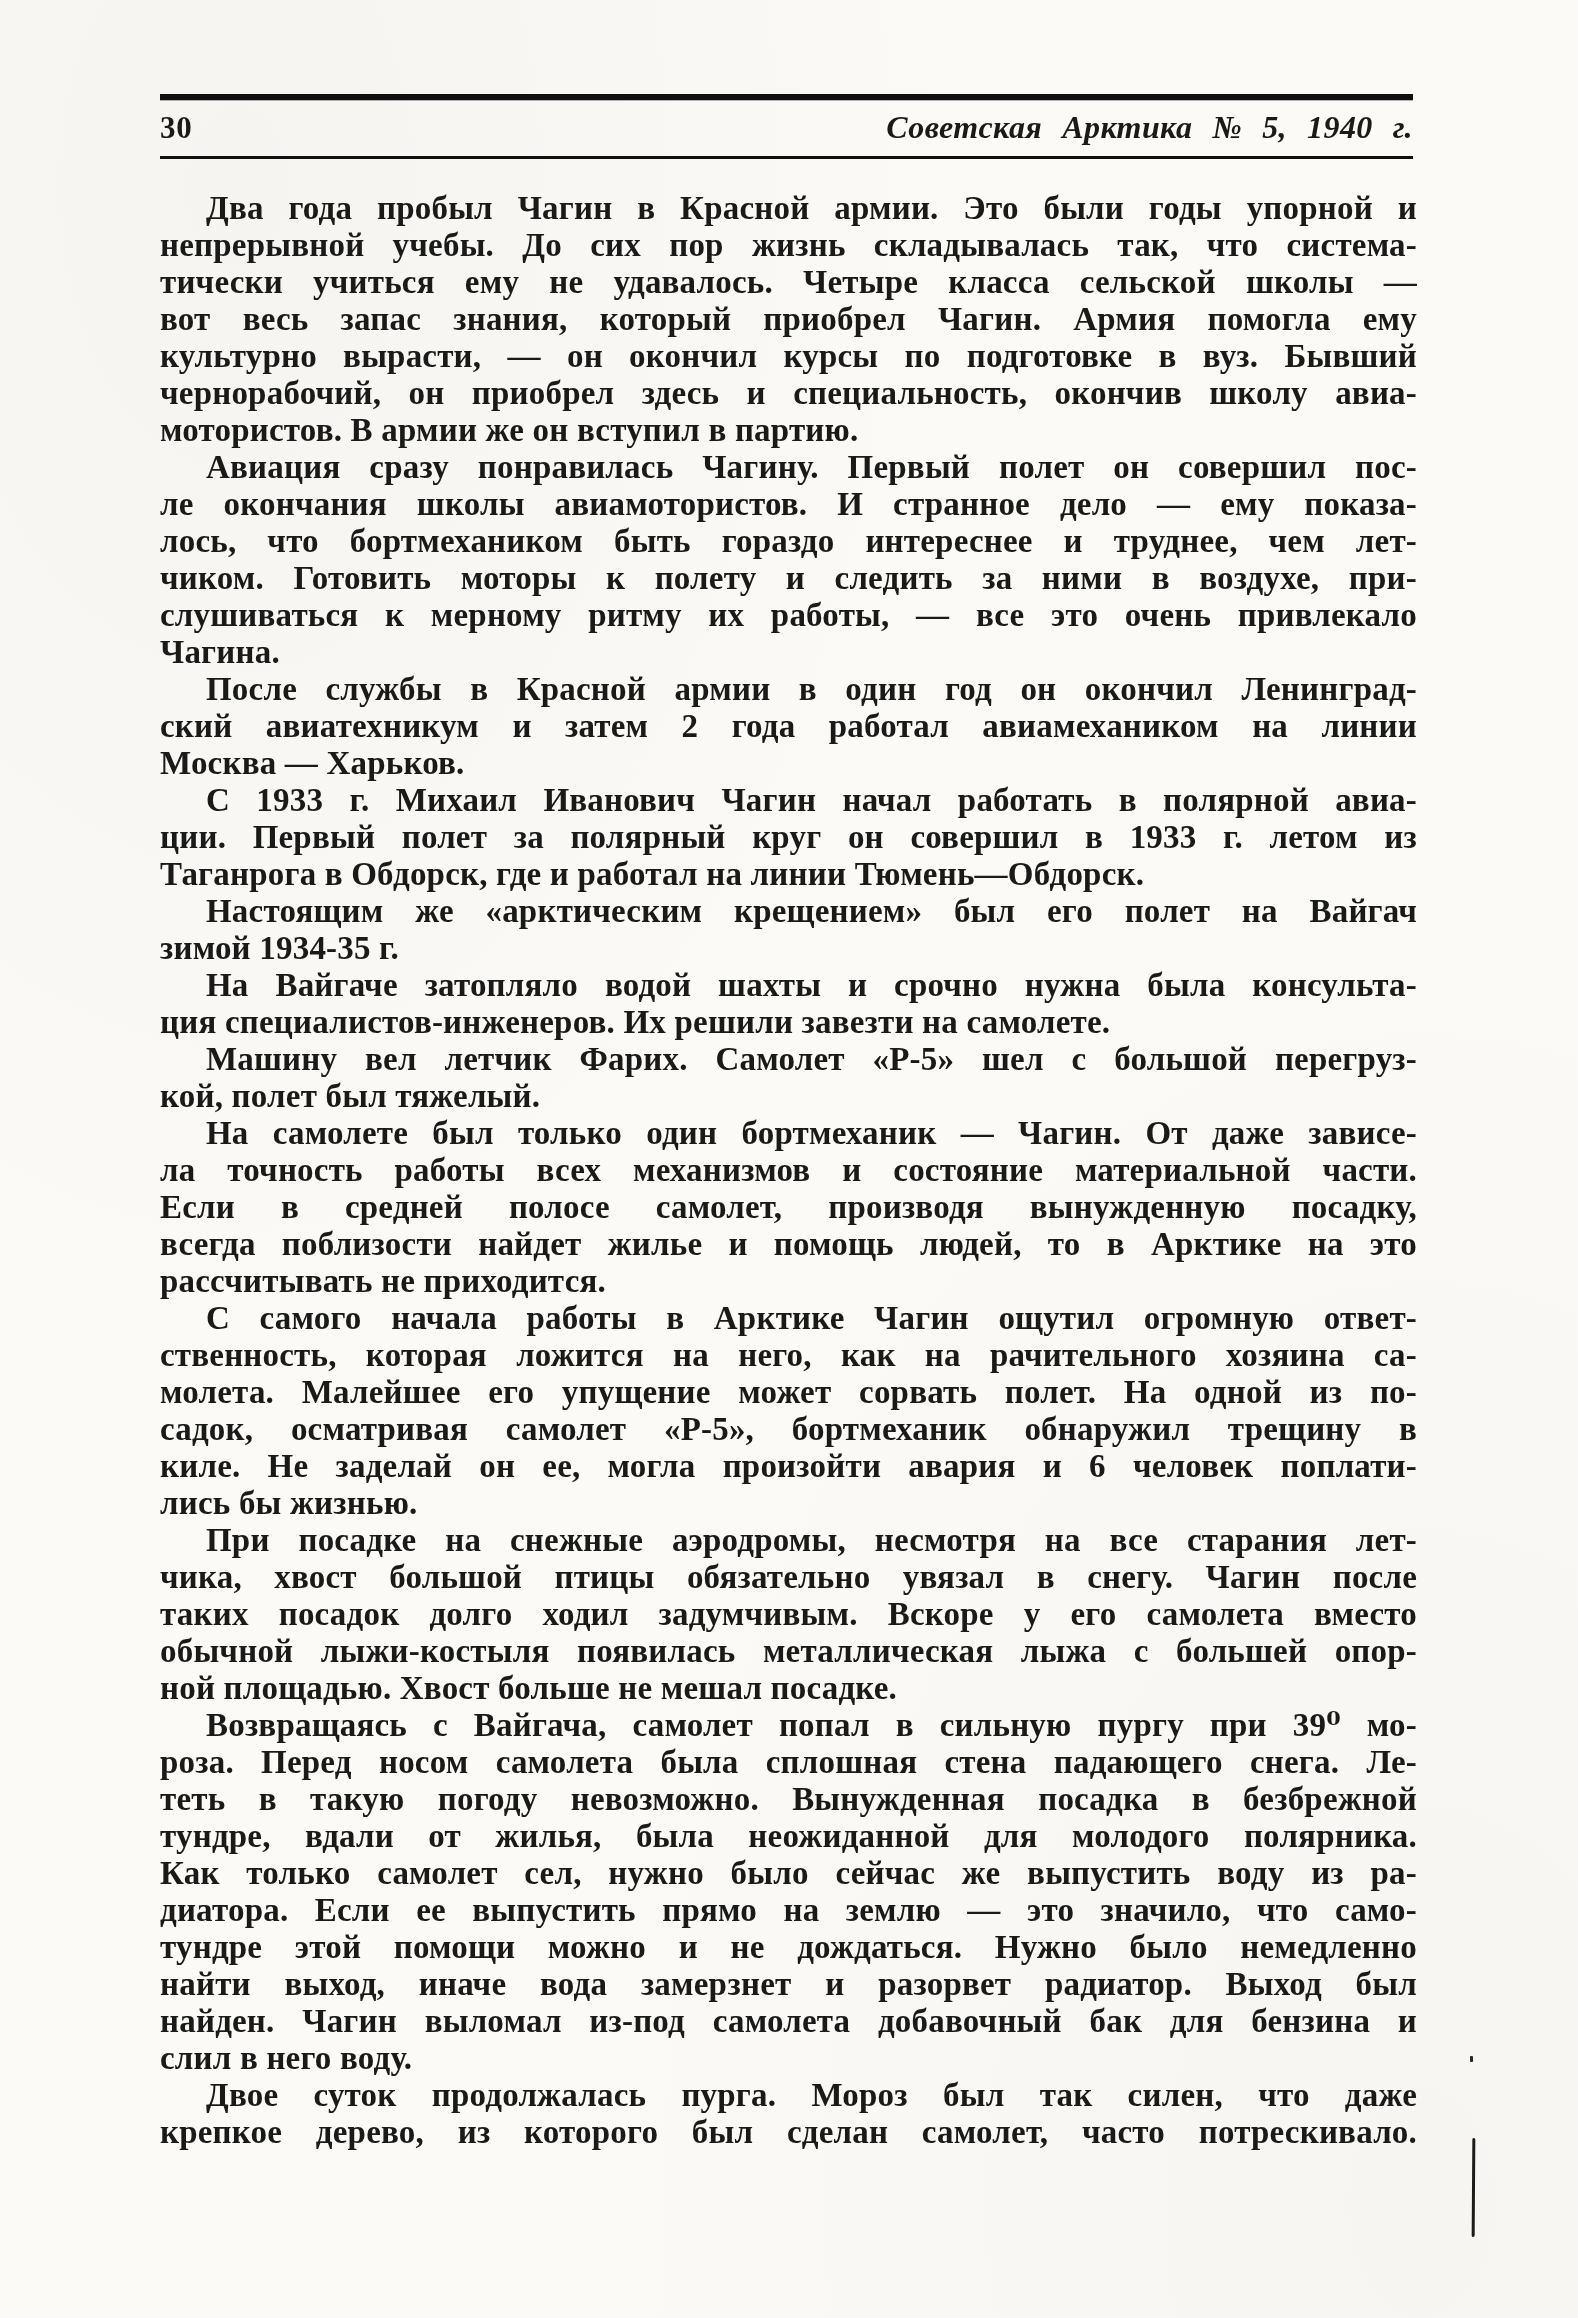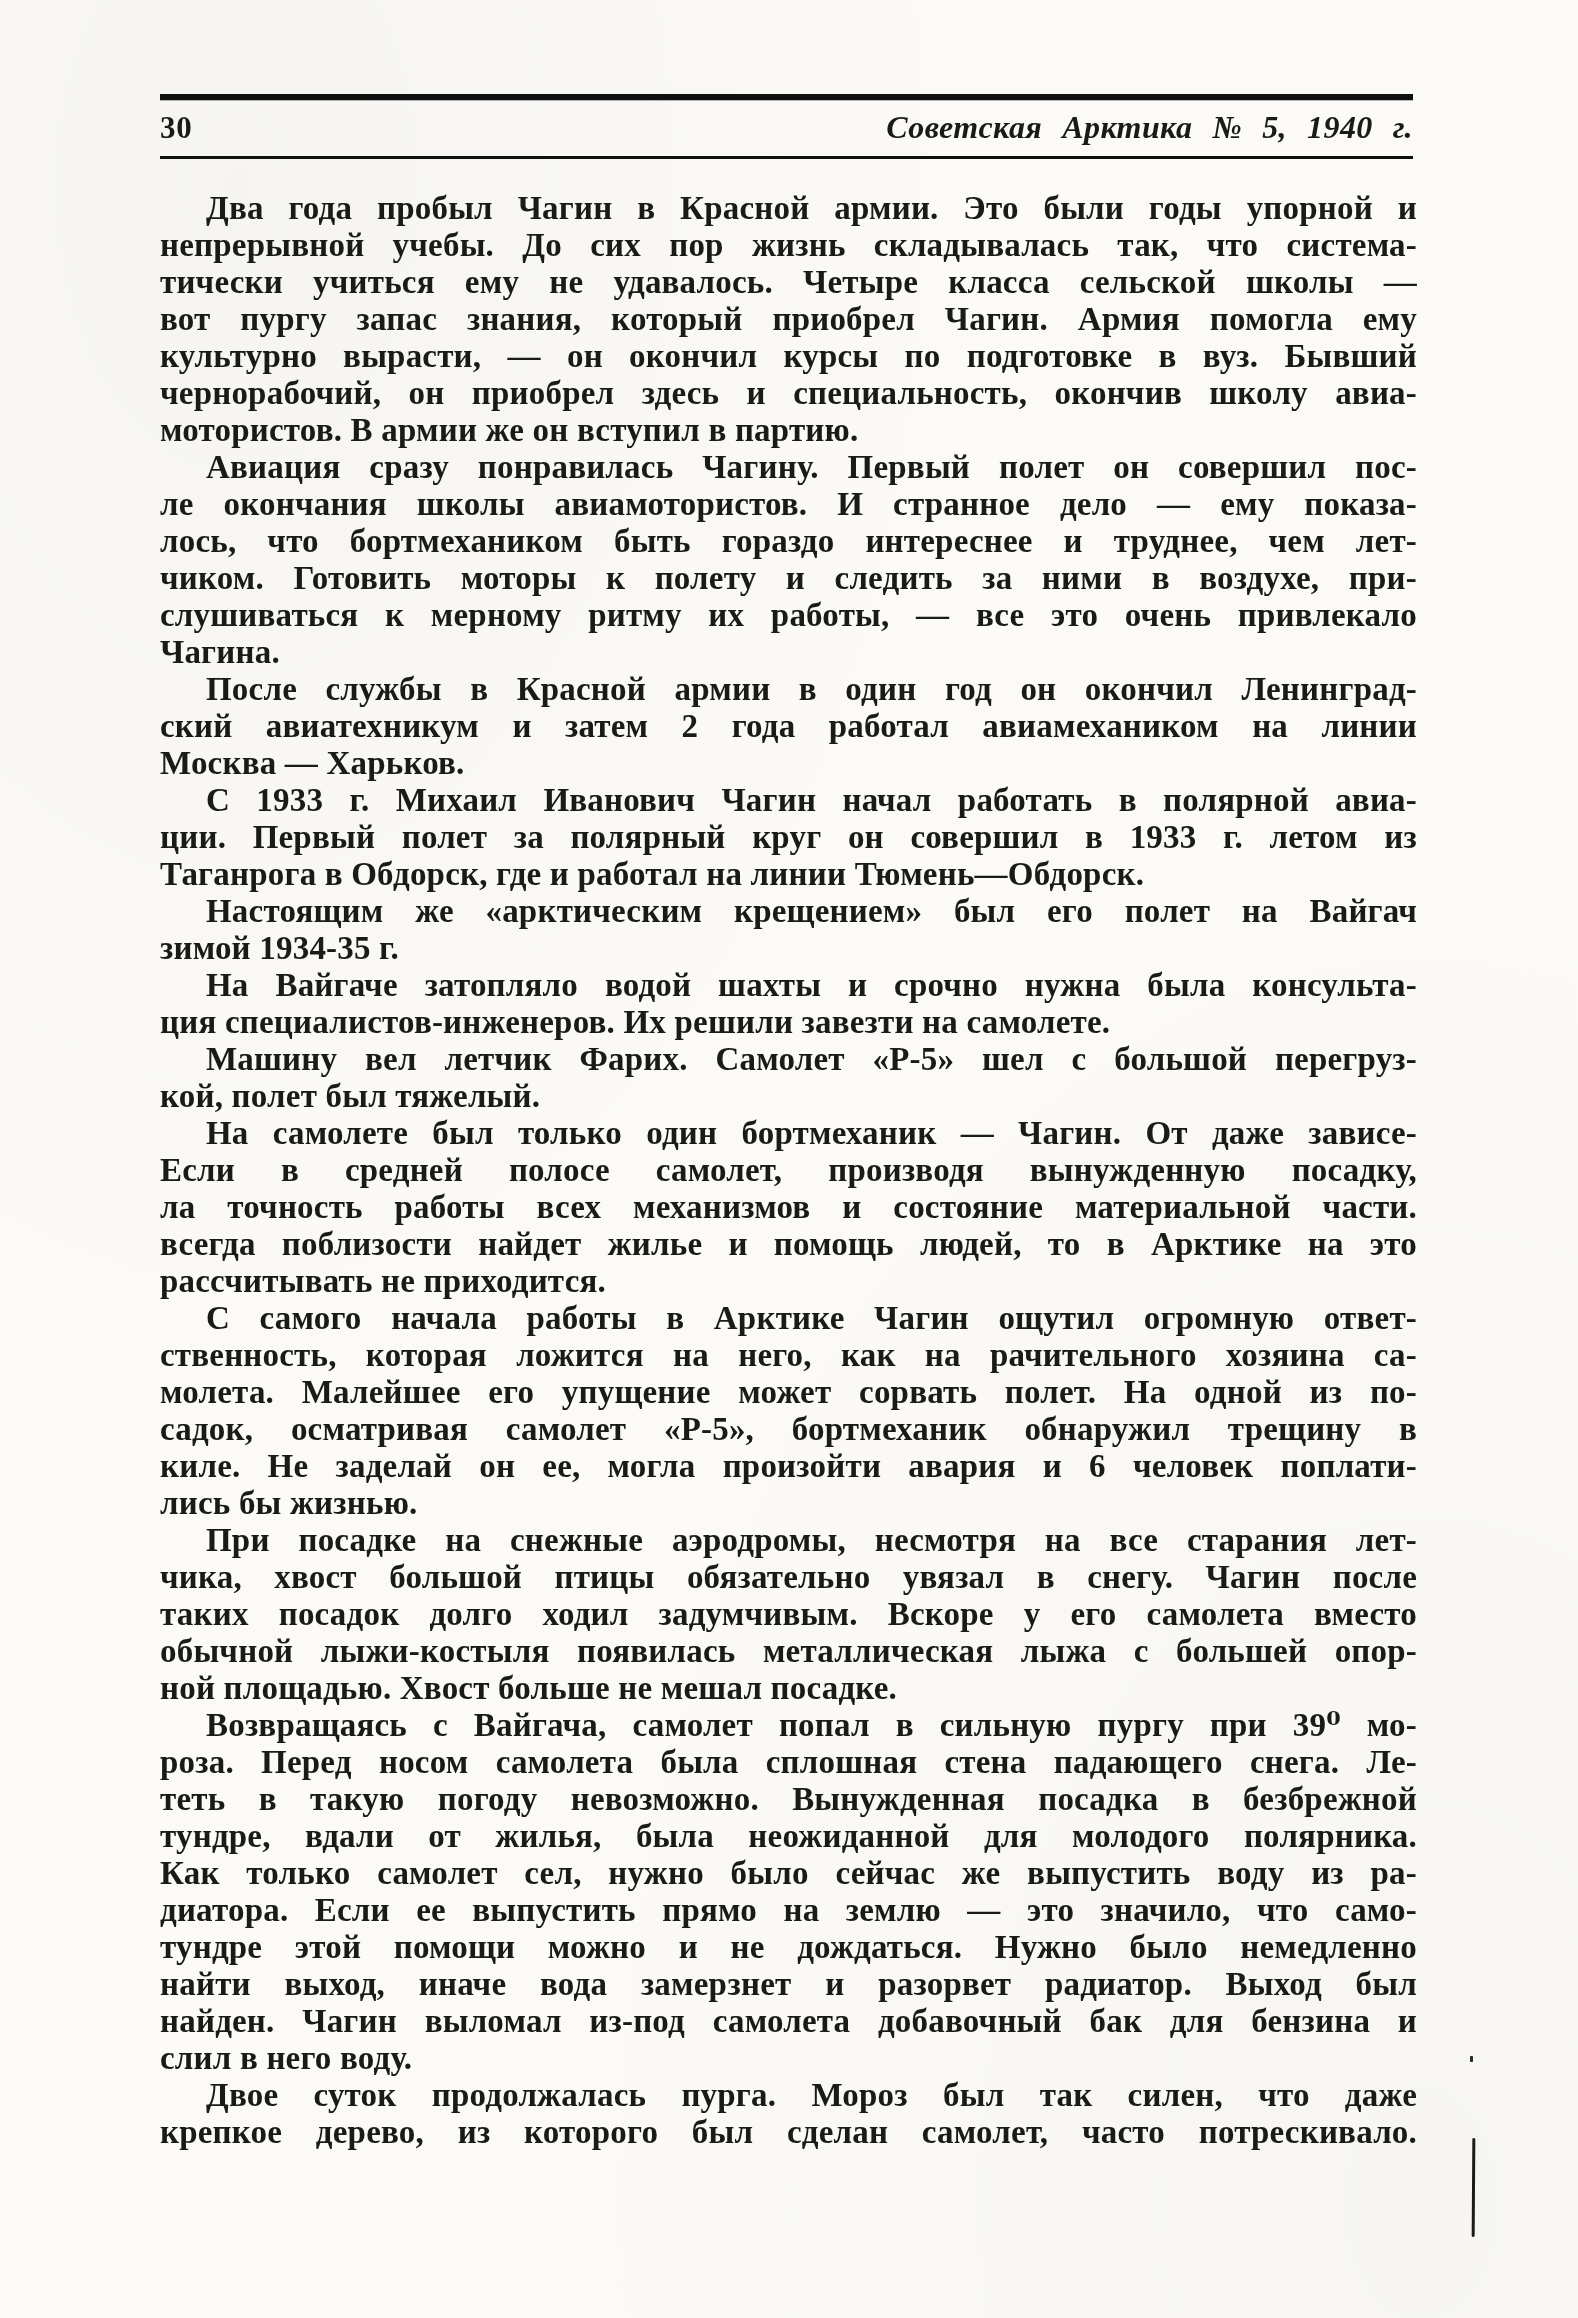--- a/index.html
+++ b/index.html
@@ -68,21 +68,21 @@
       <span class="page-number">30</span>
       <span class="header-title">Советская Арктика № 5, 1940 г.</span>
     </div>
     <div class="rule rule-bottom"></div>
   </header>
 
   <main class="article" id="article">
       <div class="ln ind just">Два года пробыл Чагин в Красной армии. Это были годы упорной и</div>
       <div class="ln just">непрерывной учебы. До сих пор жизнь складывалась так, что система-</div>
       <div class="ln just">тически учиться ему не удавалось. Четыре класса сельской школы —</div>
-      <div class="ln just">вот пургу запас знания, который приобрел Чагин. Армия помогла ему</div>
+      <div class="ln just">вот весь запас знания, который приобрел Чагин. Армия помогла ему</div>
       <div class="ln just">культурно вырасти, — он окончил курсы по подготовке в вуз. Бывший</div>
       <div class="ln just">чернорабочий, он приобрел здесь и специальность, окончив школу авиа-</div>
       <div class="ln end">мотористов. В армии же он вступил в партию.</div>
       <div class="ln ind just">Авиация сразу понравилась Чагину. Первый полет он совершил пос-</div>
       <div class="ln just">ле окончания школы авиамотористов. И странное дело — ему показа-</div>
       <div class="ln just">лось, что бортмехаником быть гораздо интереснее и труднее, чем лет-</div>
       <div class="ln just">чиком. Готовить моторы к полету и следить за ними в воздухе, при-</div>
       <div class="ln just">слушиваться к мерному ритму их работы, — все это очень привлекало</div>
       <div class="ln end">Чагина.</div>
       <div class="ln ind just">После службы в Красной армии в один год он окончил Ленинград-</div>
@@ -91,22 +91,22 @@
       <div class="ln ind just">С 1933 г. Михаил Иванович Чагин начал работать в полярной авиа-</div>
       <div class="ln just">ции. Первый полет за полярный круг он совершил в 1933 г. летом из</div>
       <div class="ln end">Таганрога в Обдорск, где и работал на линии Тюмень—Обдорск.</div>
       <div class="ln ind just">Настоящим же «арктическим крещением» был его полет на Вайгач</div>
       <div class="ln end">зимой 1934-35 г.</div>
       <div class="ln ind just">На Вайгаче затопляло водой шахты и срочно нужна была консульта-</div>
       <div class="ln end">ция специалистов-инженеров. Их решили завезти на самолете.</div>
       <div class="ln ind just">Машину вел летчик Фарих. Самолет «Р-5» шел с большой перегруз-</div>
       <div class="ln end">кой, полет был тяжелый.</div>
       <div class="ln ind just">На самолете был только один бортмеханик — Чагин. От даже зависе-</div>
+      <div class="ln just">ла точность работы всех механизмов и состояние материальной части.</div>
       <div class="ln just">Если в средней полосе самолет, производя вынужденную посадку,</div>
-      <div class="ln just">ла точность работы всех механизмов и состояние материальной части.</div>
       <div class="ln just">всегда поблизости найдет жилье и помощь людей, то в Арктике на это</div>
       <div class="ln end">рассчитывать не приходится.</div>
       <div class="ln ind just">С самого начала работы в Арктике Чагин ощутил огромную ответ-</div>
       <div class="ln just">ственность, которая ложится на него, как на рачительного хозяина са-</div>
       <div class="ln just">молета. Малейшее его упущение может сорвать полет. На одной из по-</div>
       <div class="ln just">садок, осматривая самолет «Р-5», бортмеханик обнаружил трещину в</div>
       <div class="ln just">киле. Не заделай он ее, могла произойти авария и 6 человек поплати-</div>
       <div class="ln end">лись бы жизнью.</div>
       <div class="ln ind just">При посадке на снежные аэродромы, несмотря на все старания лет-</div>
       <div class="ln just">чика, хвост большой птицы обязательно увязал в снегу. Чагин после</div>

